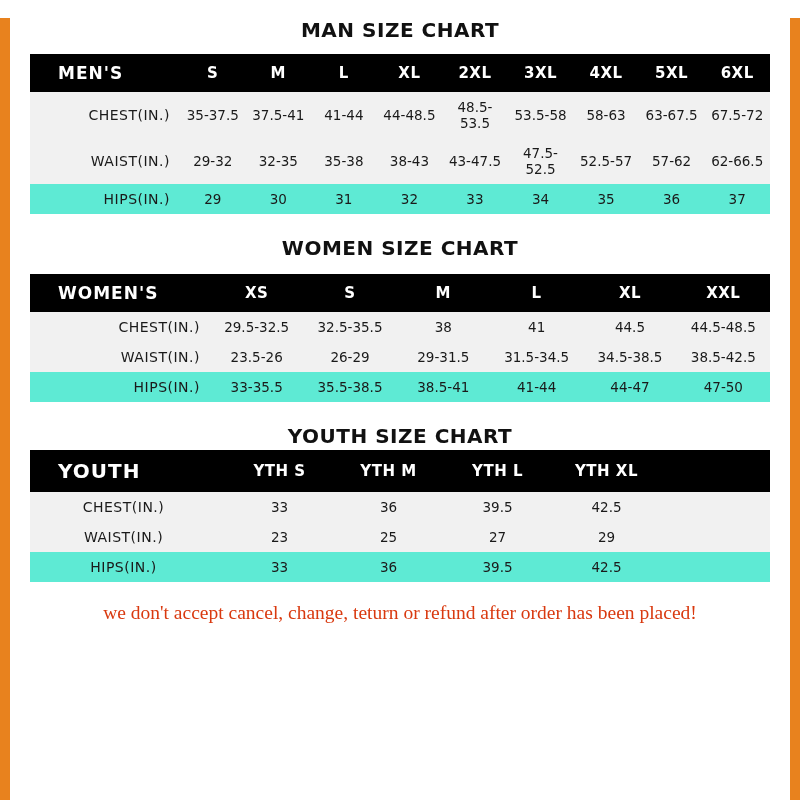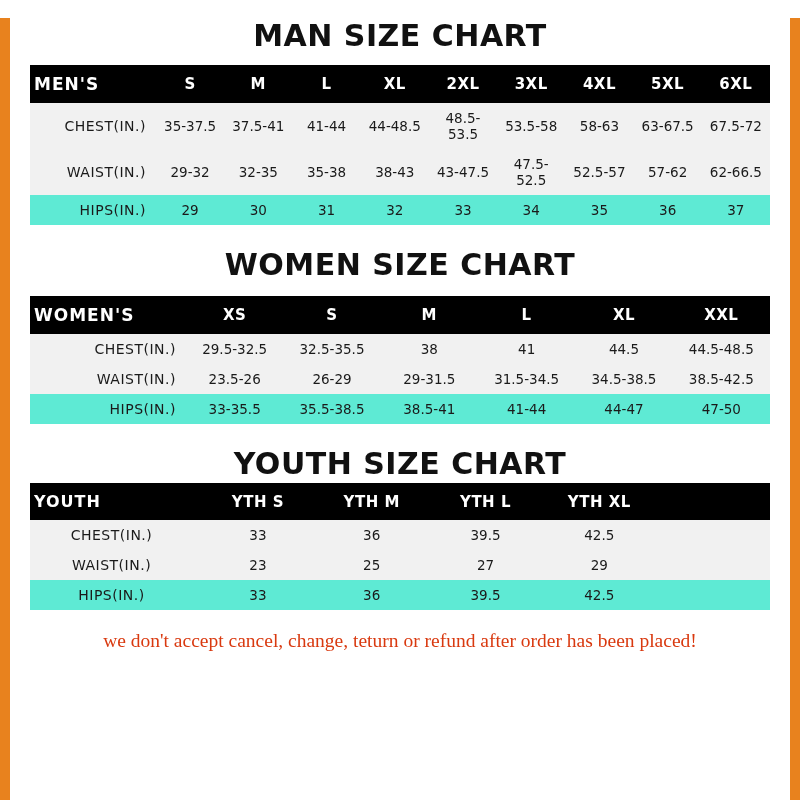--- a/index.html
+++ b/index.html
@@ -39,21 +39,21 @@
     line-height: 1;
   }
   .section {
     margin: 0 auto;
     width: 740px;
   }
   .section-title {
     text-align: center;
     font-family: "DejaVu Sans", sans-serif;
     font-weight: bold;
-    font-size: 30px;
+    font-size: 20px;
     color: #111111;
     letter-spacing: 0.5px;
   }
   .man-title { margin-top: 18px; margin-bottom: 12px; }
   .women-title { margin-top: 22px; margin-bottom: 14px; }
   .youth-title { margin-top: 22px; margin-bottom: 2px; }
 
   table.size-table {
     border-collapse: collapse;
     width: 740px;
@@ -69,41 +69,41 @@
     color: #ffffff;
   }
   .size-table thead th {
     padding: 9px 2px;
     font-size: 15px;
     font-weight: bold;
     letter-spacing: 0.5px;
   }
   .size-table thead th.rowlabel {
     text-align: left;
-    padding-left: 4px;
+    padding-left: 28px;
     font-size: 17px;
     letter-spacing: 1px;
   }
   .size-table tbody td {
     padding: 7px 2px;
     font-size: 13.5px;
     color: #1a1a1a;
   }
   .size-table tbody td.rowlabel {
     text-align: right;
     padding-right: 10px;
     font-size: 14px;
     letter-spacing: 0.5px;
     color: #1a1a1a;
   }
   .size-table tbody tr.light { background: #f1f1f1; }
   .size-table tbody tr.dark { background: #5eead4; }
 
   
-  .youth-table thead th.rowlabel { font-size: 16px; }
+  .youth-table thead th.rowlabel { font-size: 20px; }
   .youth-table tbody td.rowlabel { text-align: center; }
 
   .footer-note {
     margin: 18px auto 0 auto;
     width: 752px;
     text-align: center;
     color: #d9390f;
     font-family: "Liberation Serif", serif;
     font-size: 19.5px;
     line-height: 1.35;

